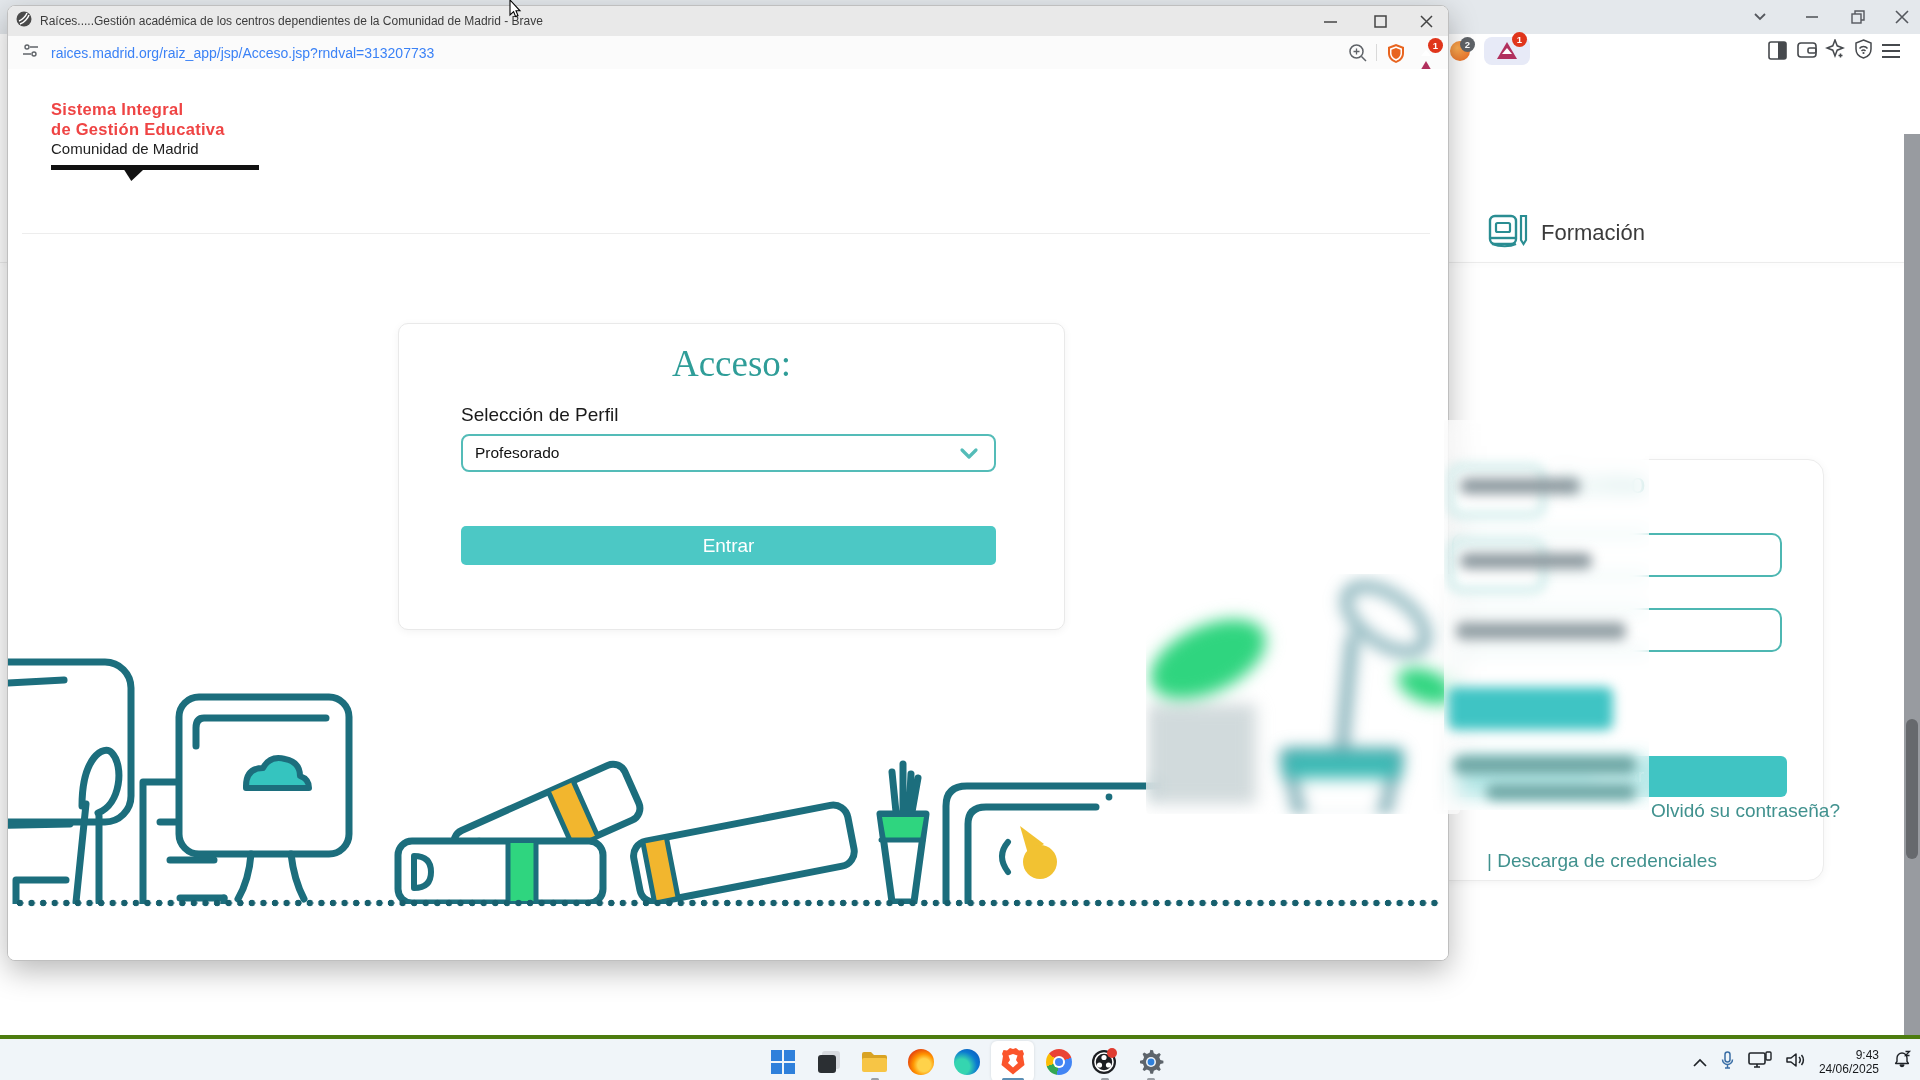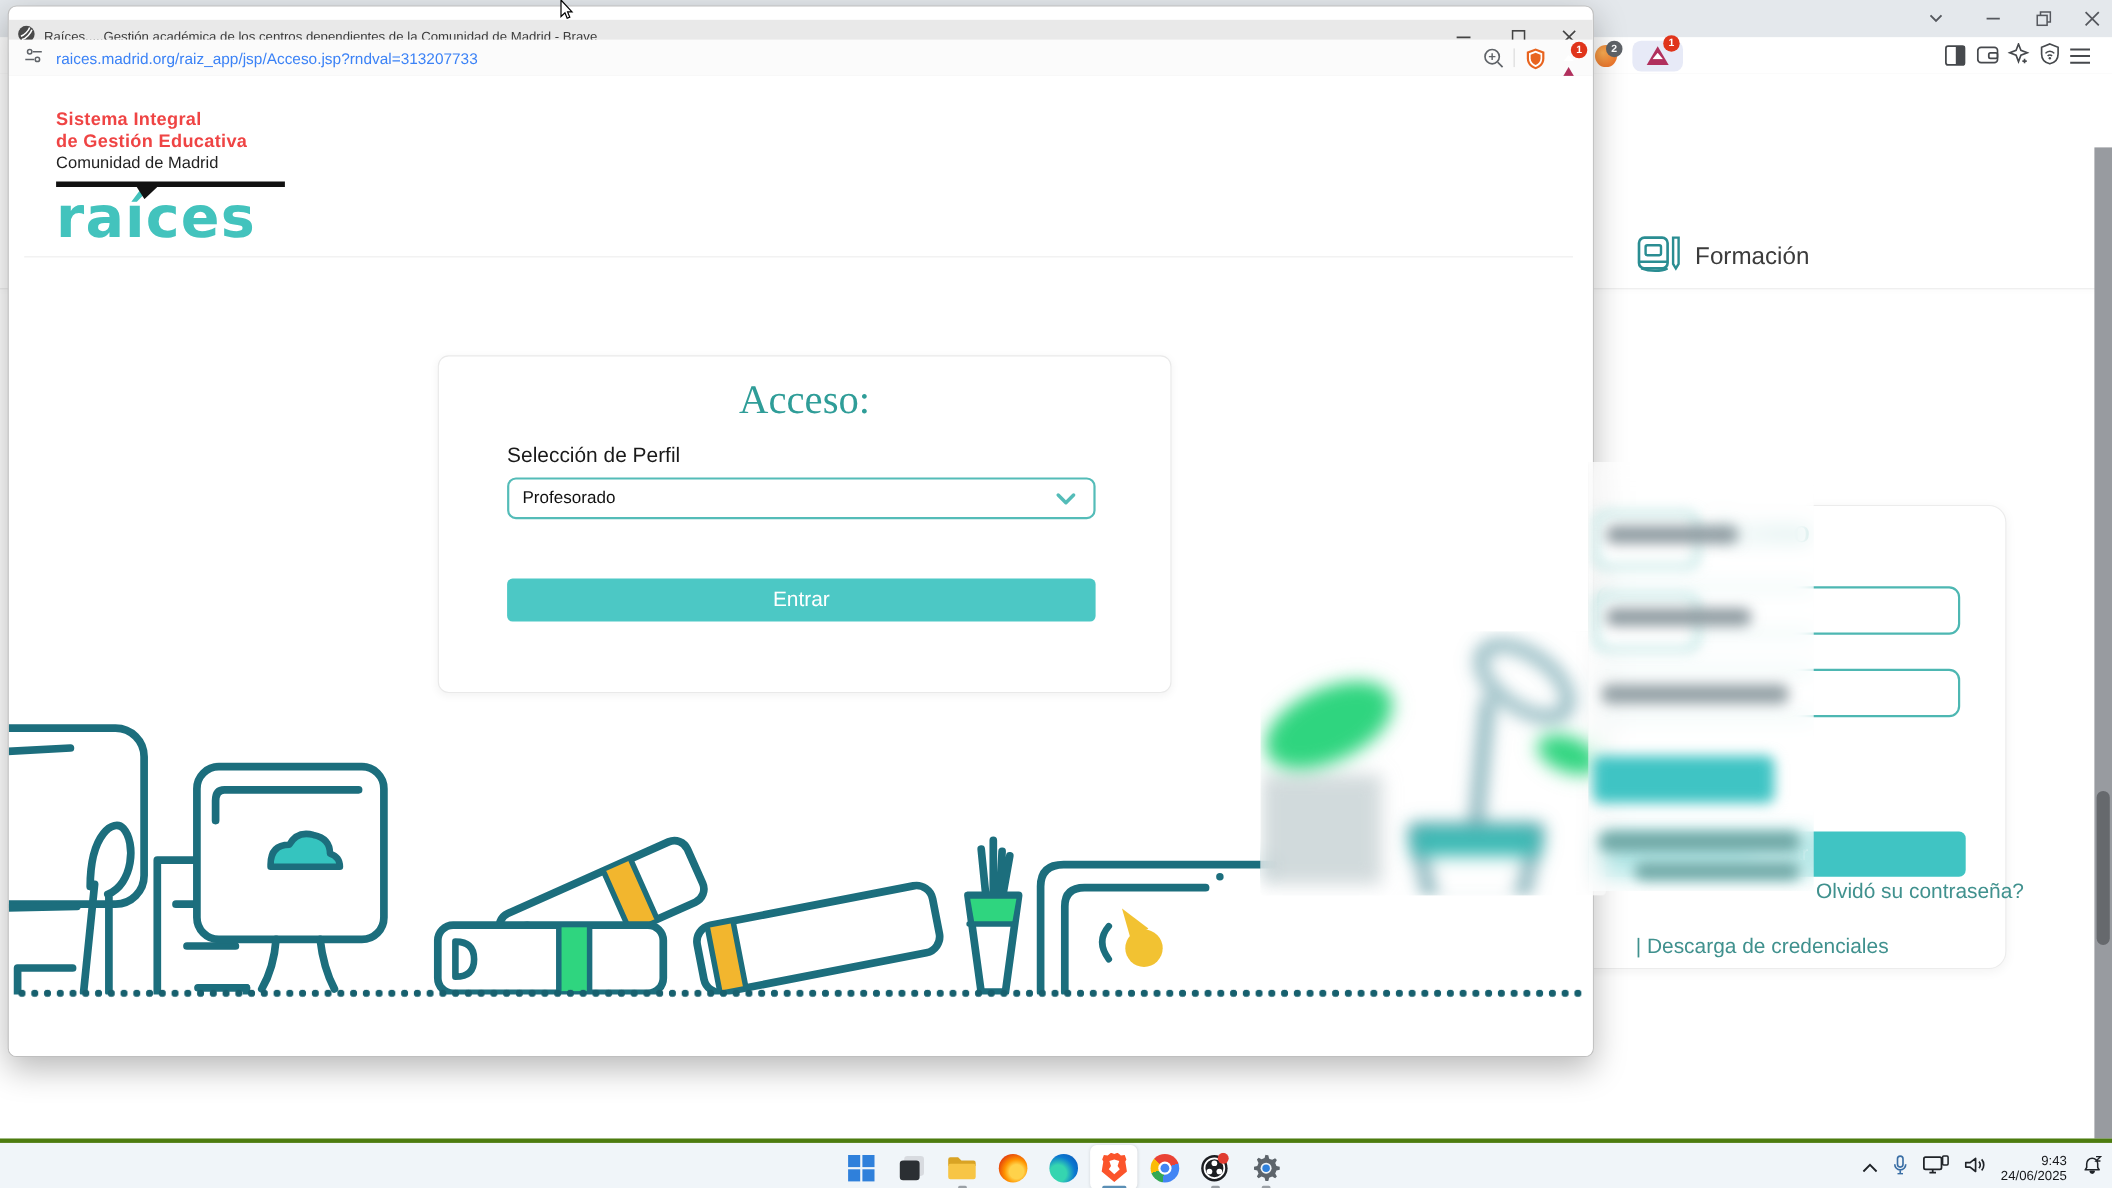--- a/index.html
+++ b/index.html
@@ -26,21 +26,21 @@
   .bg-input{position:absolute;left:1452px;width:330px;height:44px;background:#fff;border:2px solid #4db7b2;border-radius:10px;box-sizing:border-box;}
   #bg-entrar{position:absolute;left:1452px;top:689px;width:335px;height:41px;background:#40c4c3;border-radius:6px;color:#fff;font-size:18px;display:flex;align-items:center;justify-content:center;border:none;}
   .bg-link{position:absolute;color:#40918e;font-size:19px;}
 
   
   #scrollbar{position:absolute;right:0;top:67px;width:16px;height:968px;background:#989ba0;}
   #scroll-thumb{position:absolute;left:2px;top:585px;width:12px;height:140px;background:#66696d;border-radius:6px;}
 
   
   #popup{position:absolute;left:7px;top:5px;width:1442px;height:956px;background:#fff;border:1px solid #bfbfbf;border-radius:8px;box-shadow:0 10px 30px rgba(0,0,0,.28);overflow:hidden;box-sizing:border-box;z-index:10;}
-  #p-titlebar{position:absolute;left:0;top:12px;width:100%;height:30px;background:#e9e9e9;display:flex;align-items:center;}
+  #p-titlebar{position:absolute;left:0;top:0;width:100%;height:30px;background:#e9e9e9;display:flex;align-items:center;}
   #p-title{font-size:12px;color:#3c3c3c;margin-left:8px;white-space:nowrap;}
   .p-ctl{position:absolute;top:0;width:40px;height:30px;display:flex;align-items:center;justify-content:center;color:#444;font-size:14px;}
   #p-urlrow{position:absolute;left:0;top:30px;width:100%;height:33px;background:#fbfbfb;border-bottom:1px solid #e3e3e3;display:flex;align-items:center;}
   #p-url{font-size:14px;color:#3b82f6;margin-left:12px;}
   #p-content{position:absolute;left:0;top:63px;width:100%;height:893px;background:#fff;}
 
   #logo{position:absolute;left:43px;top:30px;}
   .logo-l1{font-size:16.5px;font-weight:bold;color:#ef4444;letter-spacing:.3px;line-height:20px;}
   .logo-l3{font-size:15px;color:#222;line-height:19px;}
   #logo-bar{position:relative;width:208px;height:5px;background:#111;margin-top:7px;}
@@ -240,21 +240,20 @@
 
     <div id="p-content">
 
       <div id="logo">
         <div class="logo-l1">Sistema Integral</div>
         <div class="logo-l1">de Gestión Educativa</div>
         <div class="logo-l3">Comunidad de Madrid</div>
         <div id="logo-bar">
             <div id="logo-tick"></div>
           </div>
-        <div id="logo-brand">raíces</div>
       </div>
       <div id="p-divider"></div>
 
       <div id="p-card">
         <div id="p-acceso">Acceso:</div>
         <div id="p-profile-label">Selección de Perfil</div>
         <div id="p-select">
           <span id="p-select-value">Profesorado</span>
           <span id="p-select-chevron">
             <svg width="22" height="18">

